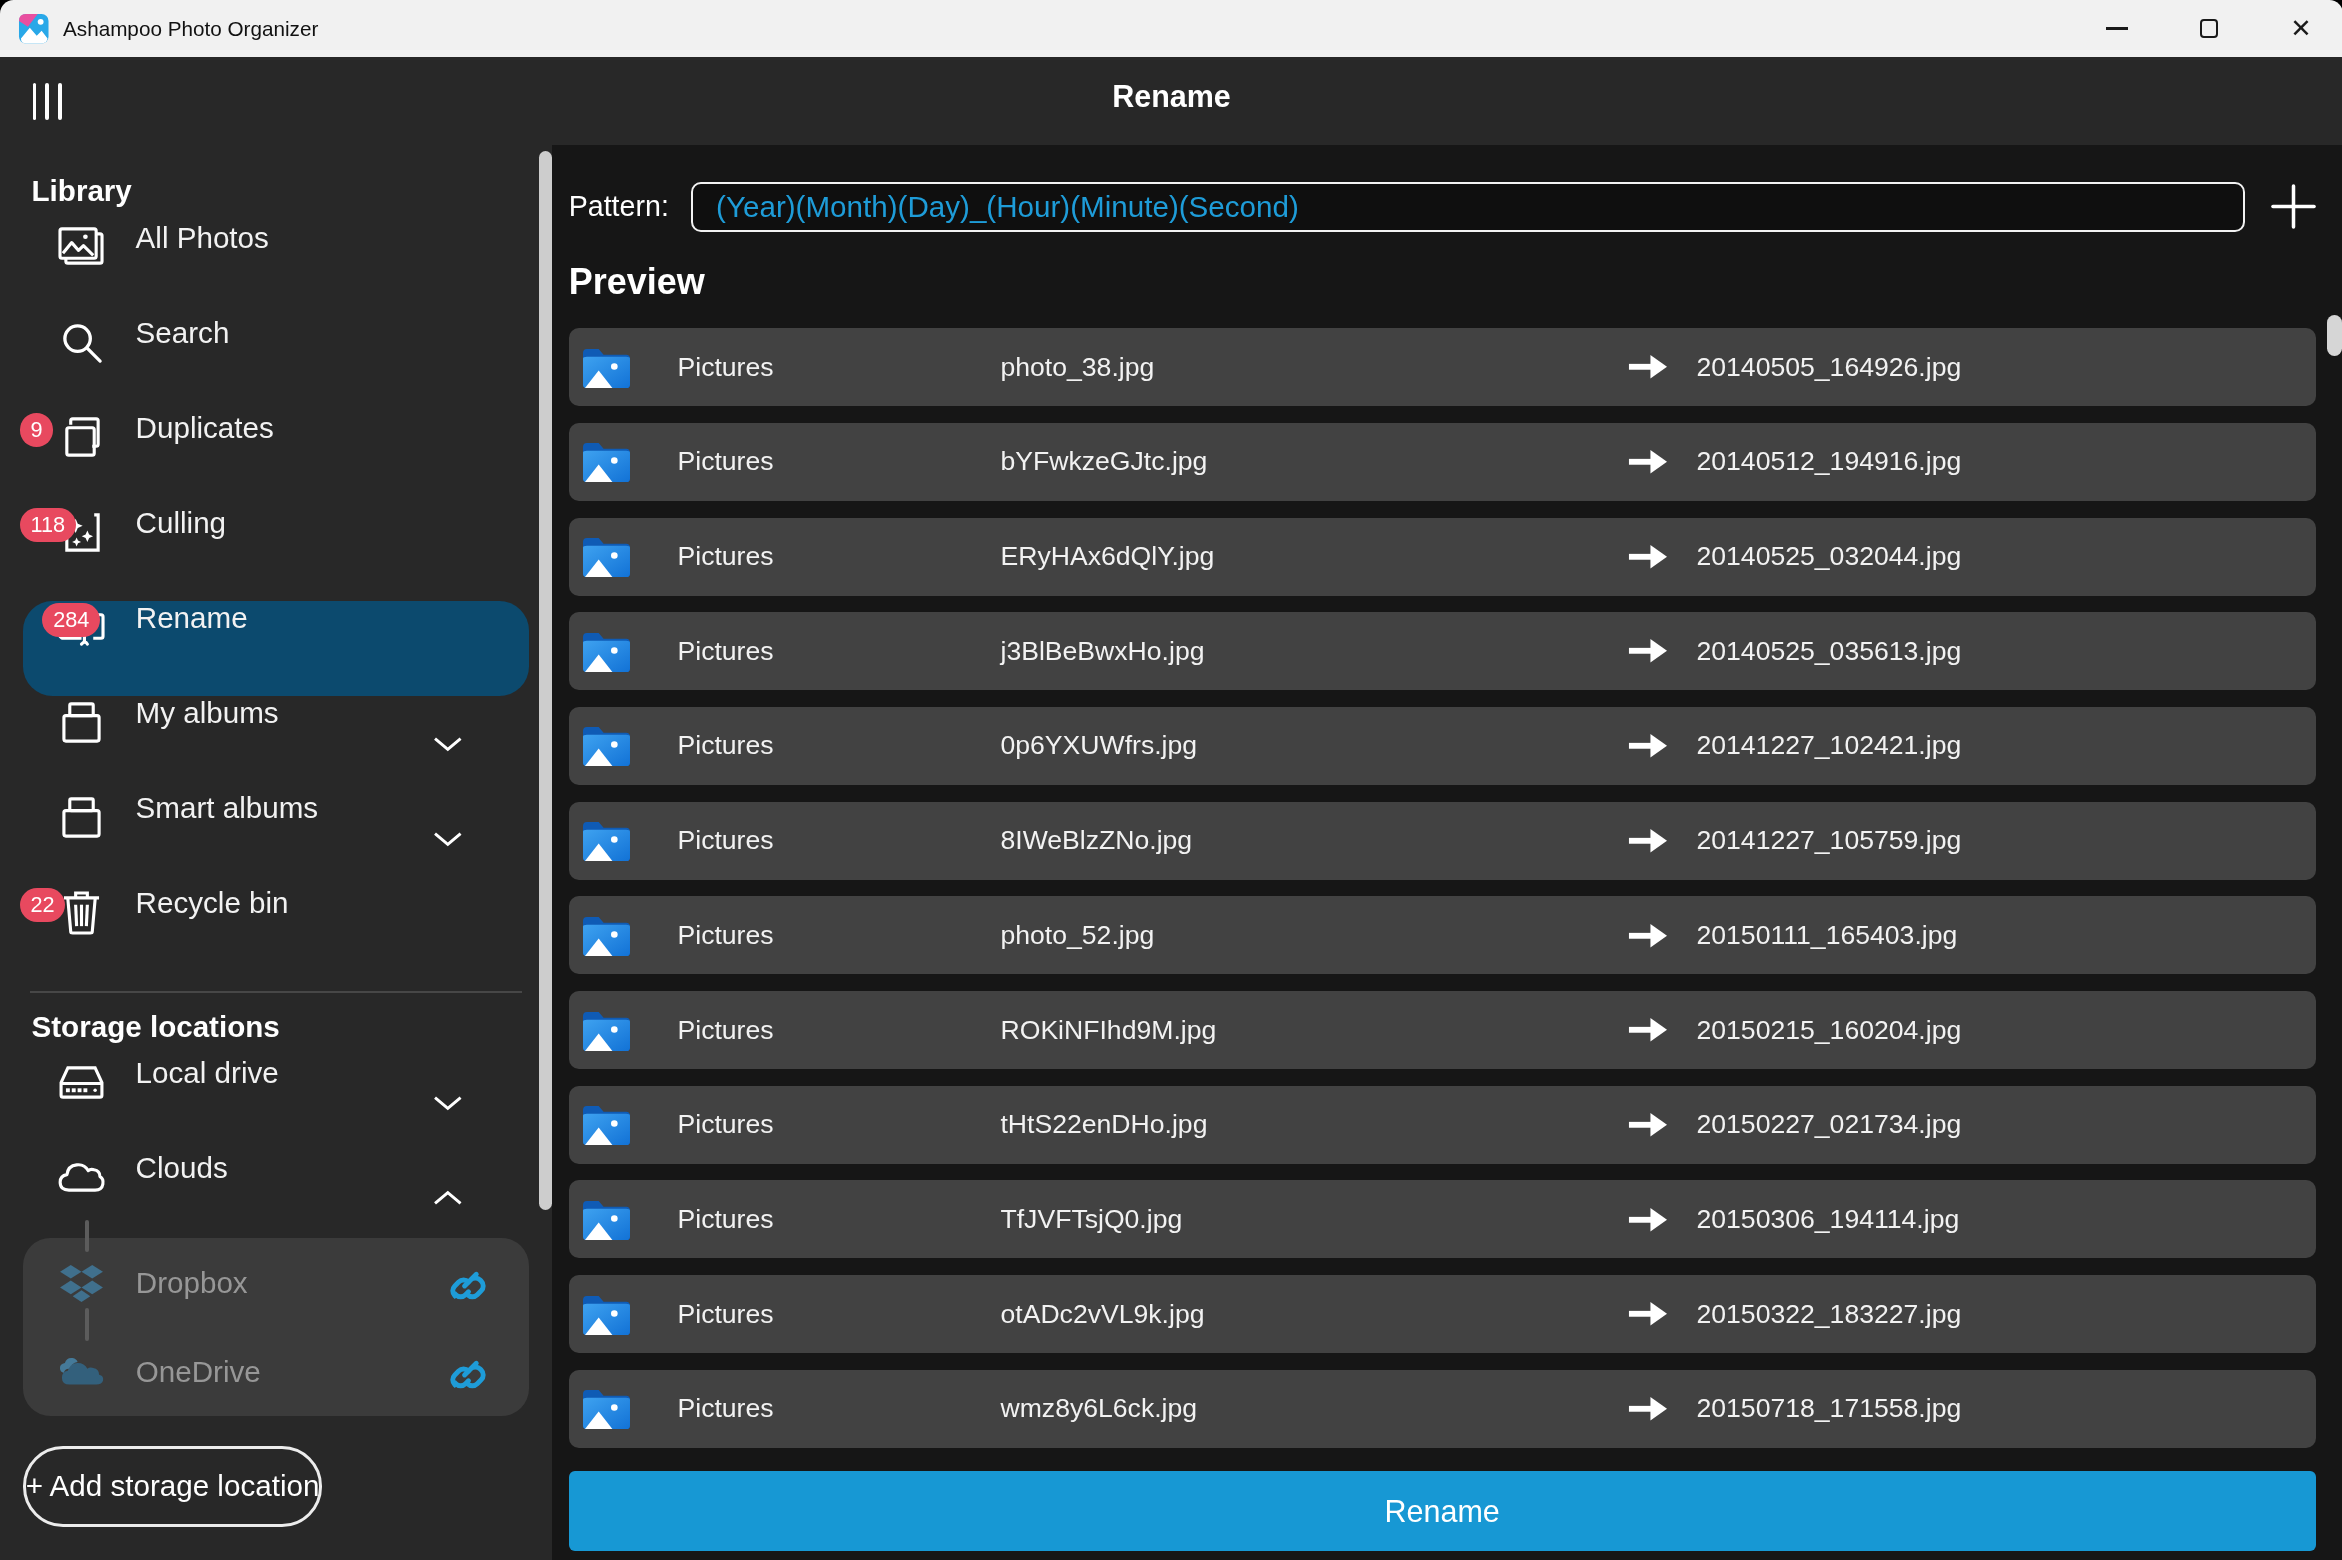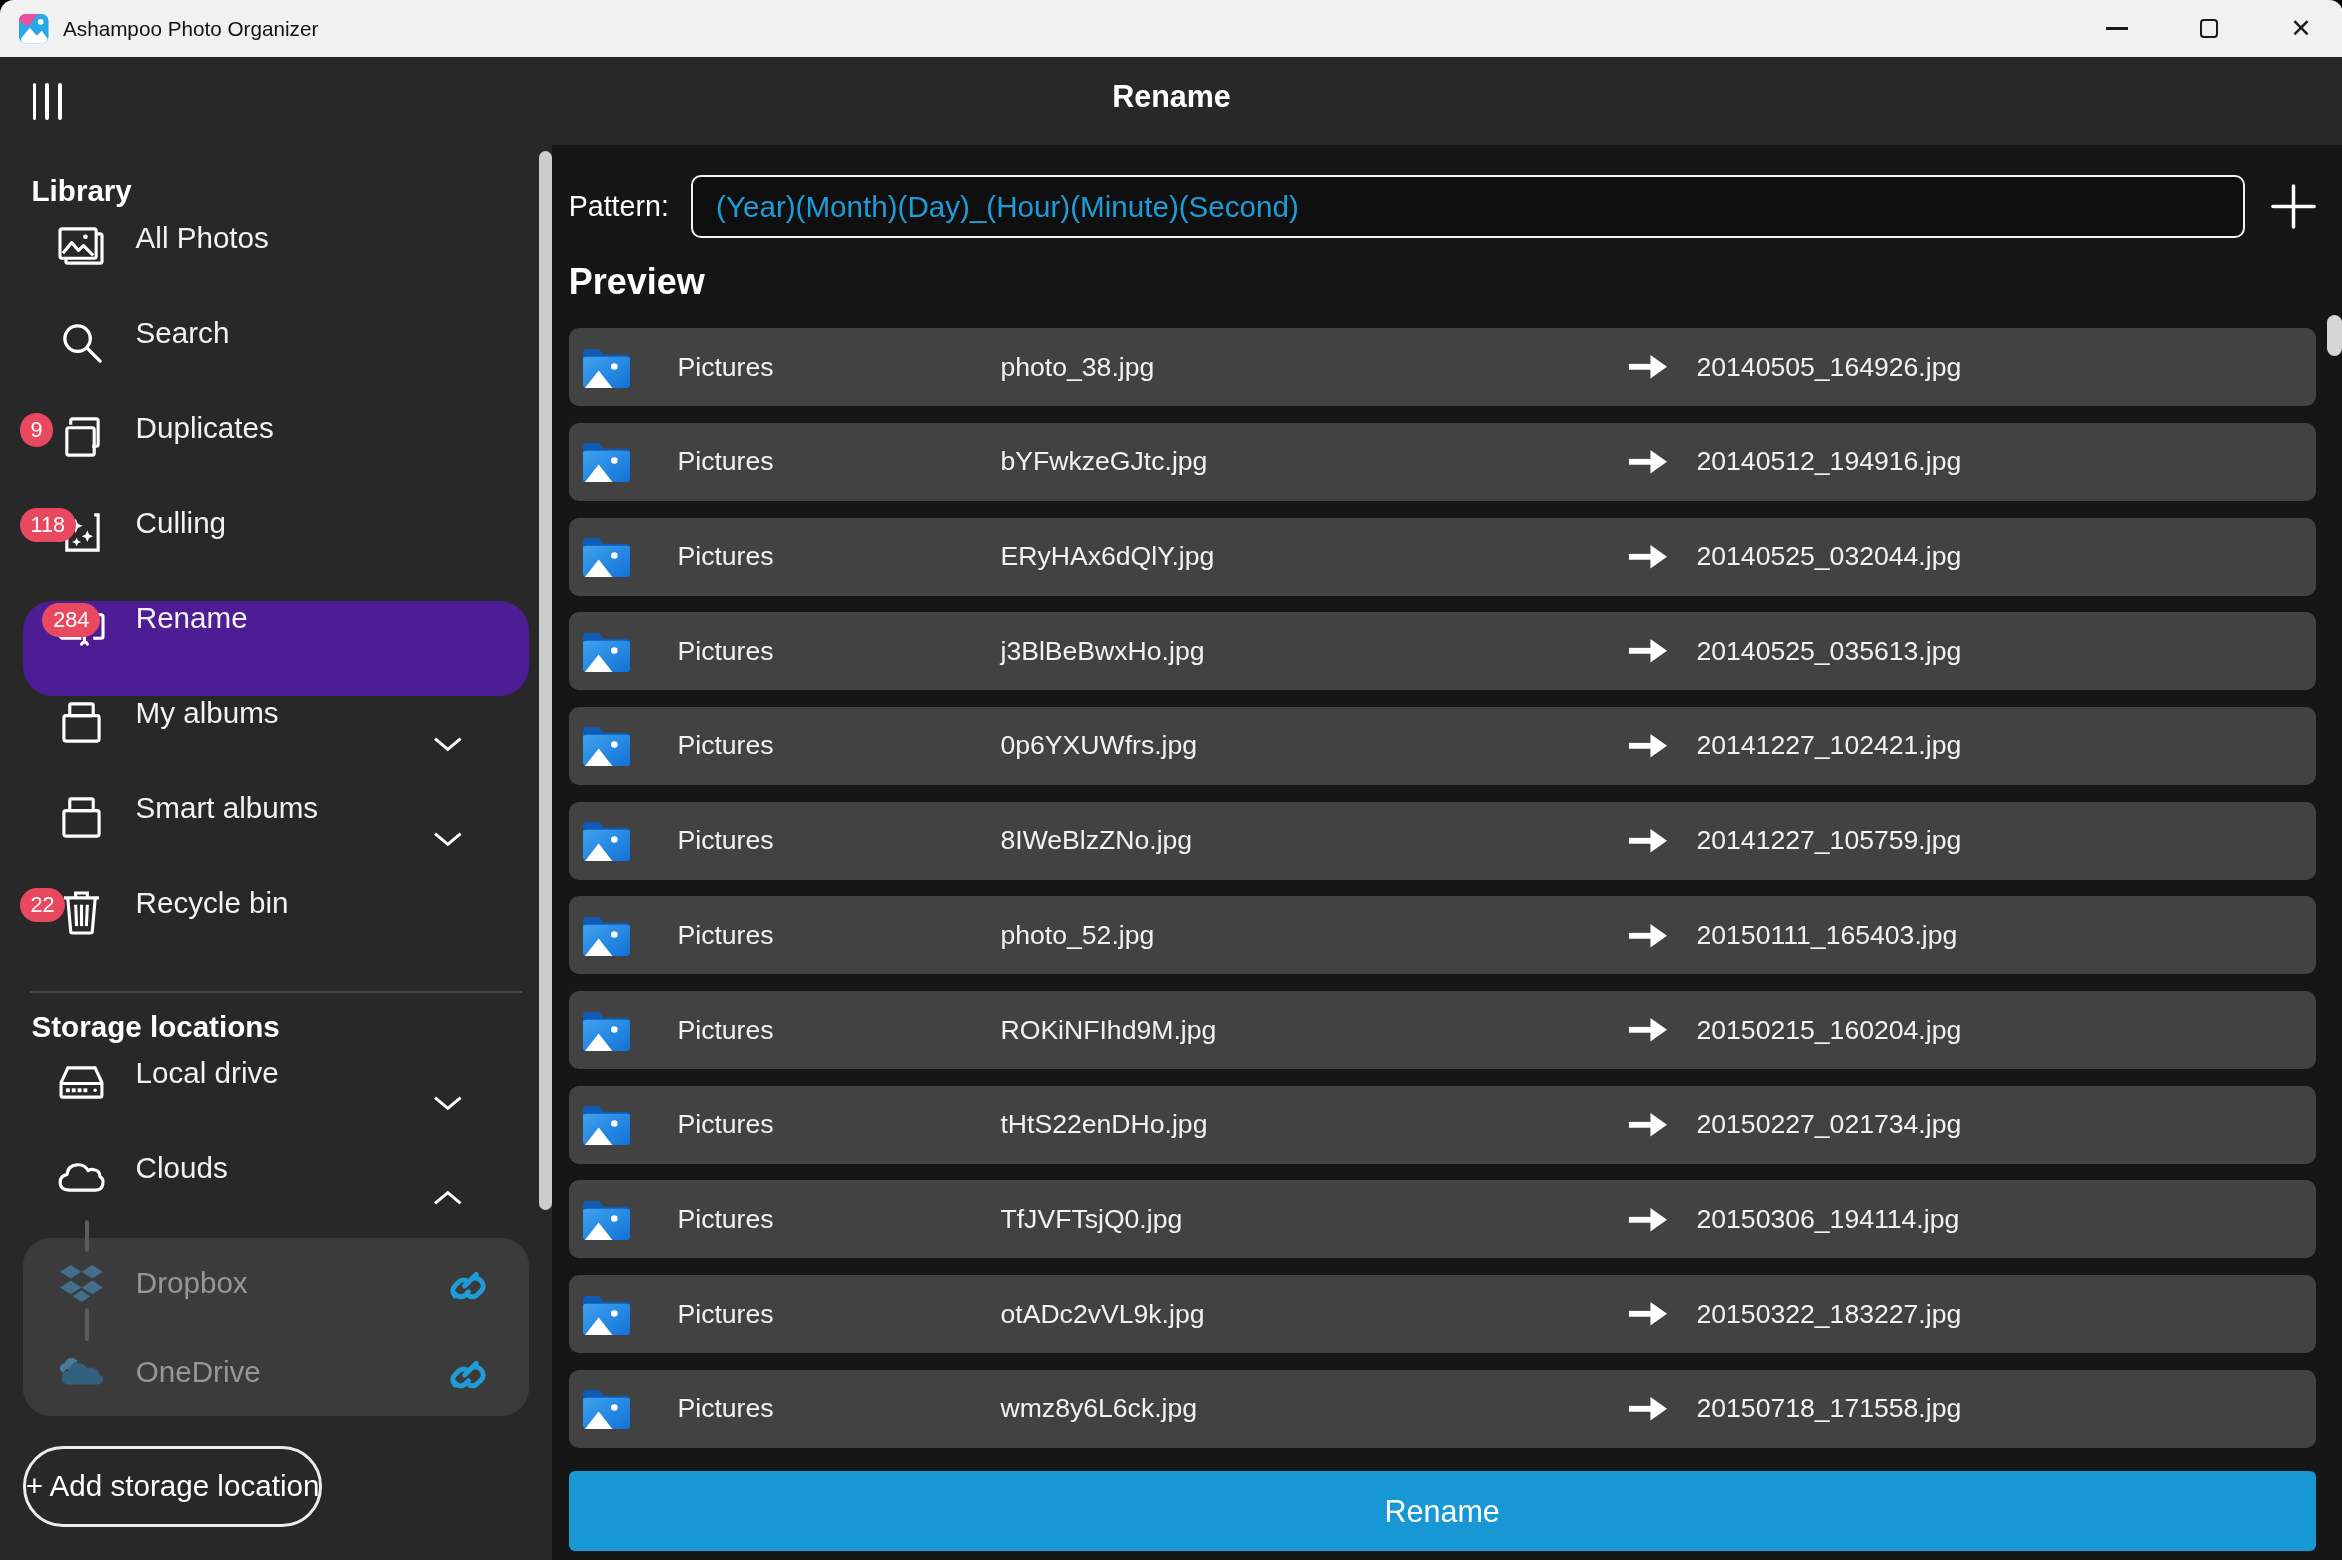--- a/index.html
+++ b/index.html
@@ -35,21 +35,21 @@
   .sidebar { width:552px; flex:0 0 auto; position:relative; }
   .side-scrollbar { position:absolute; right:0px; top:5.9px; width:12.8px; height:1059px;
                     background:#cdcdcd; border-radius:6.9px; }
   .section-header { margin:25.6px 0 0 31.5px; height:39px; line-height:39px;
                     color:#fff; font-size:29.6px; font-weight:700; }
   .nav-list { margin-top:11.8px; }
   .nav-item { height:95px; display:flex; align-items:flex-start; padding-left:55px;
               position:relative; color:#f2f2f2; font-size:29.6px; cursor:default; }
   .nav-item .nicon { width:53px; height:53px; display:flex; align-items:center; justify-content:center; }
   .nav-item .nlabel { margin-left:27.6px; }
-  .nav-item.selected { background:#4c1d95; border-radius:29.6px; margin:0 22.7px; padding-left:32.5px; }
+  .nav-item.selected { background:#0c4a6e; border-radius:29.6px; margin:0 22.7px; padding-left:32.5px; }
   .badge { position:absolute; left:19.7px; top:2px; background:#e8495f; color:#fff;
            font-size:21.7px; line-height:1; padding:5.9px 10.8px; border-radius:984px; min-width:31.5px;
            text-align:center; }
   .chev { position:absolute; right:89px; top:50%; transform:translateY(-50%); }
   .divider { height:2px; background:#474747; margin:9.9px 29.6px 0; }
 
   .cloud-panel { margin:-7.9px 22.7px 0; background:#3b3b3b; border-radius:27.6px; position:relative; }
   .cloud-item { height:89px; display:flex; align-items:center; padding-left:32.5px;
                 position:relative; color:#979797; font-size:29.6px; }
   .cloud-item .nicon { width:53px; height:53px; display:flex; align-items:center; justify-content:center; }
@@ -60,21 +60,21 @@
   .connector.c2 { top:1163px; height:33px; }
 
   .add-storage { margin:29.6px 22.7px 0; height:81px; border:3px solid #ececec; border-radius:40px;
                  display:flex; align-items:center; justify-content:center; color:#fff; font-size:29.6px;
                  background:transparent; cursor:default; }
 
   
   .content { flex:1; background:#161616; position:relative; padding:0 0 0 16.7px; }
   .pattern-row { display:flex; align-items:center; margin-top:30px; height:63px; padding-right:25.6px; }
   .pattern-label { color:#fff; font-size:28.6px; flex:0 0 auto; }
-  .pattern-input { flex:1; height:63px; margin-left:21.7px; background:#0f0f0f;
+  .pattern-input { flex:1; height:50px; margin-left:21.7px; background:#0f0f0f;
                    border:2.5px solid #f2f2f2; border-radius:9.9px; color:#1e9cd8;
                    font-size:29.6px; padding:0 23.6px; outline:none;
                    font-family:"Liberation Sans","DejaVu Sans",sans-serif; }
   .plus-btn { width:47px; height:47px; margin-left:25.6px; flex:0 0 auto; display:flex;
               align-items:center; justify-content:center; cursor:default; }
   .preview-header { margin-top:25.6px; height:35px; line-height:35px; color:#fff;
                     font-size:36px; font-weight:700; }
   .rows { margin-top:29.6px; }
   .row { width:1747px; height:78px; background:#424242; border-radius:9.9px; margin-bottom:16.7px;
          display:flex; align-items:center; padding-left:12.8px; color:#f2f2f2; font-size:26.6px; }

